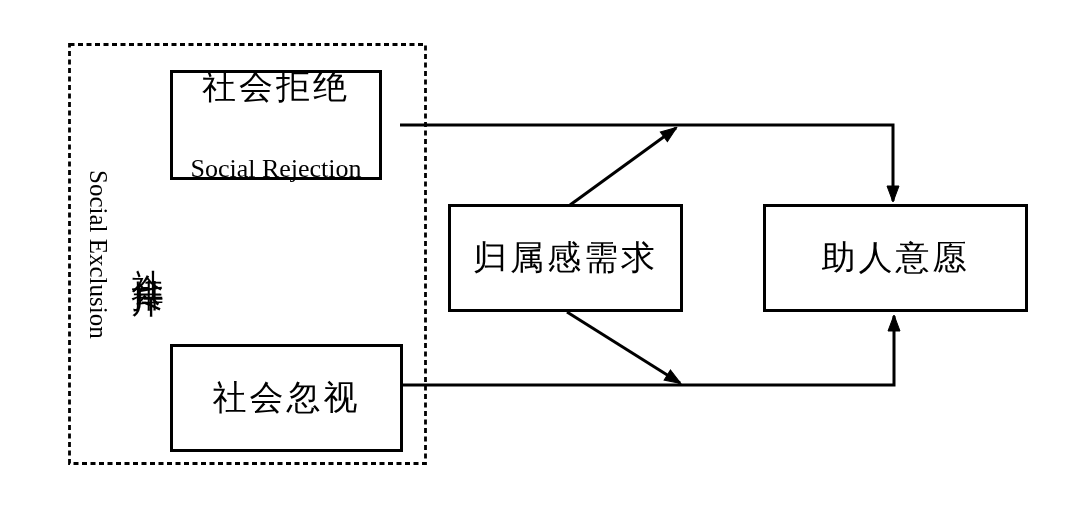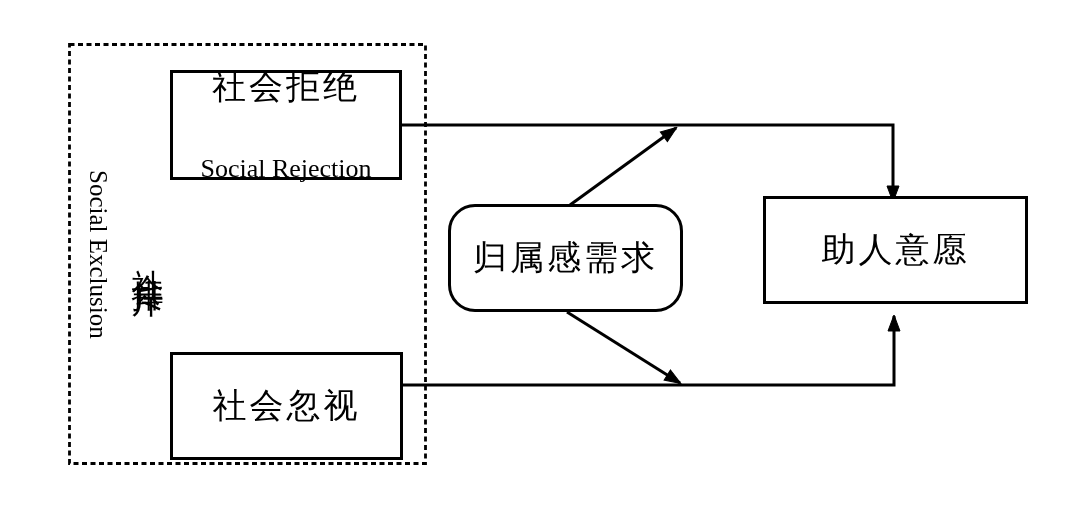--- a/index.html
+++ b/index.html
@@ -41,24 +41,24 @@
     letter-spacing: 3px;
     line-height: 1.25;
     white-space: nowrap;
   }
   .node .en {
     font-size: 26px;
     line-height: 1.15;
     white-space: nowrap;
     margin-top: 46px;
   }
-  .node-rejection { left: 170px; top: 70px;  width: 232px; height: 110px; }
-  .node-ostracism { left: 170px; top: 352px; width: 233px; height: 108px; text-align: right; }
-  .node-belong    { left: 448px; top: 204px; width: 235px; height: 108px; border-radius: 27px; }
-  .node-help      { left: 763px; top: 196px; width: 265px; height: 108px; }
+  .node-rejection { left: 170px; top: 70px;  width: 212px; height: 110px; }
+  .node-ostracism { left: 170px; top: 344px; width: 233px; height: 108px; text-align: right; }
+  .node-belong    { left: 448px; top: 204px; width: 235px; height: 108px; }
+  .node-help      { left: 763px; top: 204px; width: 265px; height: 108px; }
 
   .group-label {
     position: absolute;
     left: 84px;
     top: 43px;
     height: 422px;
     z-index: 2;
     display: flex;
     flex-direction: row;
     align-items: center;

